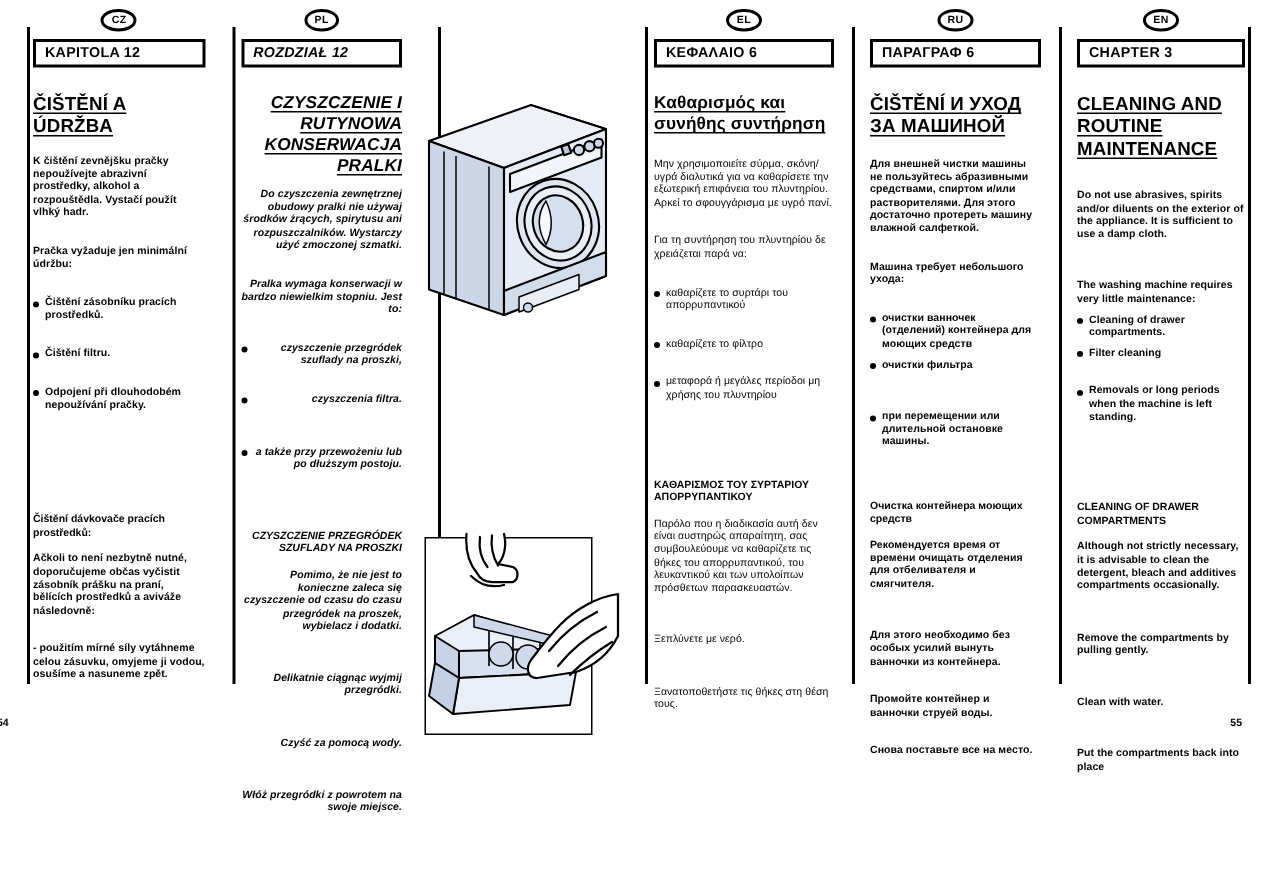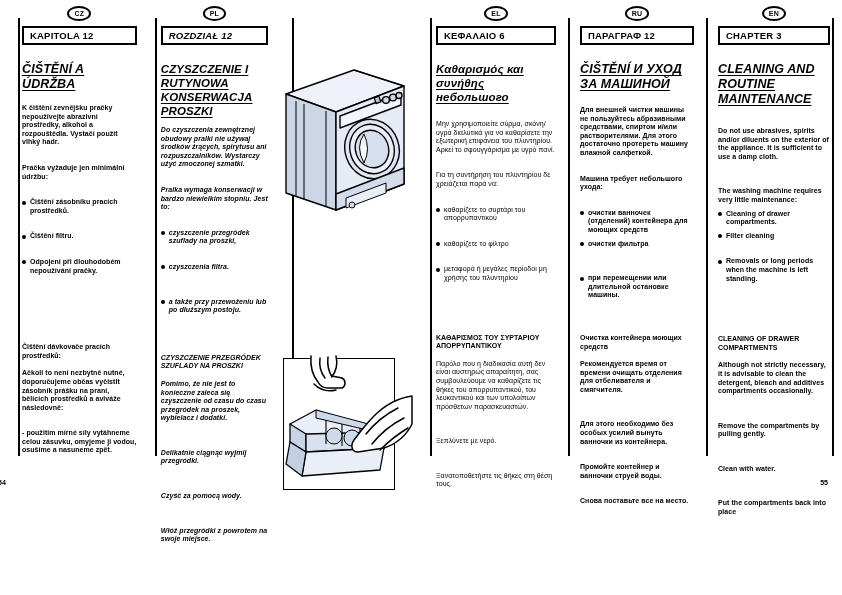--- a/index.html
+++ b/index.html
@@ -82,21 +82,20 @@
   .chapter-box span.ital { font-style: italic; }
 
   .heading {
     margin: 17px 2px 0 2px;
     font-size: 12.5px;
     font-weight: bold;
     line-height: 15px;
     text-decoration: underline;
     text-underline-offset: 2px;
     letter-spacing: .1px;
-    font-style: italic;
   }
   .heading.ital { font-style: italic; }
   .heading.small { font-size: 11.5px; line-height: 14px; }
 
   .body {
     margin: 0 2px;
     padding-top: 12px;
   }
   .para {
     font-size: 7px;
@@ -198,28 +197,28 @@
         <p class="para bullet gap-lg">Čištění filtru.</p>
         <p class="para bullet gap-xl">Odpojení při dlouhodobém nepoužívání pračky.</p>
         <div style="height:42px"></div>
         <p class="subhead">Čištění dávkovače pracích prostředků:</p>
         <p class="para gap-lg">Ačkoli to není nezbytně nutné, doporučujeme občas vyčistit zásobník prášku na praní, bělících prostředků a aviváže následovně:</p>
         <p class="para">- použitím mírné síly vytáhneme celou zásuvku, omyjeme ji vodou, osušíme a nasuneme zpět.</p>
       </div>
       <div class="folio folio-left" style="left:-2px;">54</div>
     </div>
 
-    <div class="col" style="width:137px;">
+    <div class="col" style="width:137px;text-align:right;">
       <div class="lang-badge-row">
         <span class="lang-badge">PL</span>
       </div>
       <div class="chapter-box">
         <span class="ital">ROZDZIAŁ 12</span>
       </div>
-      <div class="heading ital small">CZYSZCZENIE I RUTYNOWA KONSERWACJA PROSZKI</div>
+      <div class="heading ital small">CZYSZCZENIE I RUTYNOWA KONSERWACJA PRALKI</div>
       <div class="body" style="padding-top:8px">
         <p class="para ital gap-lg">Do czyszczenia zewnętrznej obudowy pralki nie używaj środków żrących, spirytusu ani rozpuszczalników. Wystarczy użyć zmoczonej szmatki.</p>
         <p class="para ital gap-lg">Pralka wymaga konserwacji w bardzo niewielkim stopniu. Jest to:</p>
         <p class="para ital bullet gap-lg">czyszczenie przegródek szuflady na proszki,</p>
         <p class="para ital bullet gap-xl">czyszczenia filtra.</p>
         <p class="para ital bullet">a także przy przewożeniu lub po dłuższym postoju.</p>
         <div style="height:30px"></div>
         <p class="subhead ital">CZYSZCZENIE PRZEGRÓDEK SZUFLADY NA PROSZKI</p>
         <p class="para ital gap-xl">Pomimo, że nie jest to konieczne zaleca się czyszczenie od czasu do czasu przegródek na proszek, wybielacz i dodatki.</p>
         <p class="para ital gap-xl">Delikatnie ciągnąc wyjmij przegródki.</p>
@@ -311,41 +310,41 @@
     <div class="vrule" style="left:286px;"></div>
     <div class="vrule" style="left:412px;"></div>
 
     <div class="col" style="width:148px; padding-left:14px;">
       <div class="lang-badge-row">
         <span class="lang-badge">EL</span>
       </div>
       <div class="chapter-box">
         <span>ΚΕΦΑΛΑΙΟ 6</span>
       </div>
-      <div class="heading small">Καθαρισμός και συνήθης небольшого</div>
+      <div class="heading small">Καθαρισμός και συνήθης συντήρηση</div>
       <div class="body" style="padding-top:16px">
         <p class="para gap-lg" style="font-weight:normal">Μην χρησιμοποιείτε σύρμα, σκόνη/υγρά διαλυτικά για να καθαρίσετε την εξωτερική επιφάνεια του πλυντηρίου. Αρκεί το σφουγγάρισμα με υγρό πανί.</p>
         <p class="para gap-lg" style="font-weight:normal">Για τη συντήρηση του πλυντηρίου δε χρειάζεται παρά να:</p>
         <p class="para bullet gap-lg" style="font-weight:normal">καθαρίζετε το συρτάρι του απορρυπαντικού</p>
         <p class="para bullet gap-lg" style="font-weight:normal">καθαρίζετε το φίλτρο</p>
         <p class="para bullet" style="font-weight:normal">μεταφορά ή μεγάλες περίοδοι μη χρήσης του πλυντηρίου</p>
         <div style="height:42px"></div>
         <p class="subhead">ΚΑΘΑΡΙΣΜΟΣ ΤΟΥ ΣΥΡΤΑΡΙΟΥ ΑΠΟΡΡΥΠΑΝΤΙΚΟΥ</p>
         <p class="para gap-xl" style="font-weight:normal">Παρόλο που η διαδικασία αυτή δεν είναι αυστηρώς απαραίτητη, σας συμβουλεύουμε να καθαρίζετε τις θήκες του απορρυπαντικού, του λευκαντικού και των υπολοίπων πρόσθετων παρασκευαστών.</p>
         <p class="para gap-xl" style="font-weight:normal">Ξεπλύνετε με νερό.</p>
         <p class="para" style="font-weight:normal">Ξανατοποθετήστε τις θήκες στη θέση τους.</p>
       </div>
     </div>
 
     <div class="col" style="width:138px;">
       <div class="lang-badge-row">
         <span class="lang-badge">RU</span>
       </div>
       <div class="chapter-box">
-        <span>ПАРАГРАФ 12</span>
+        <span>ПАРАГРАФ 6</span>
       </div>
       <div class="heading">ČIŠTĚNÍ И УХОД ЗА МАШИНОЙ</div>
       <div class="body" style="padding-top:14px">
         <p class="para gap-lg">Для внешней чистки машины не пользуйтесь абразивными средствами, спиртом и/или растворителями. Для этого достаточно протереть машину влажной салфеткой.</p>
         <p class="para gap-lg">Машина требует небольшого ухода:</p>
         <p class="para bullet gap-sm">очистки ванночек (отделений) контейнера для моющих средств</p>
         <p class="para bullet gap-xl">очистки фильтра</p>
         <p class="para bullet gap-xl">при перемещении или длительной остановке машины.</p>
         <div style="height:8px"></div>
         <p class="subhead">Очистка контейнера моющих средств</p>

